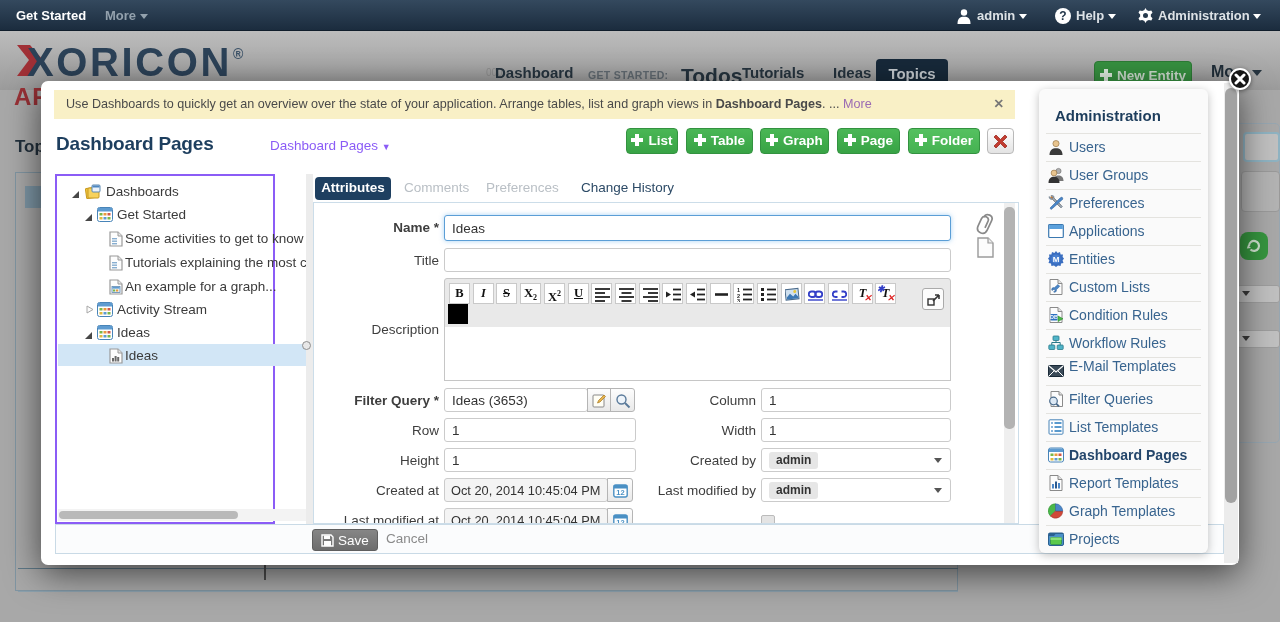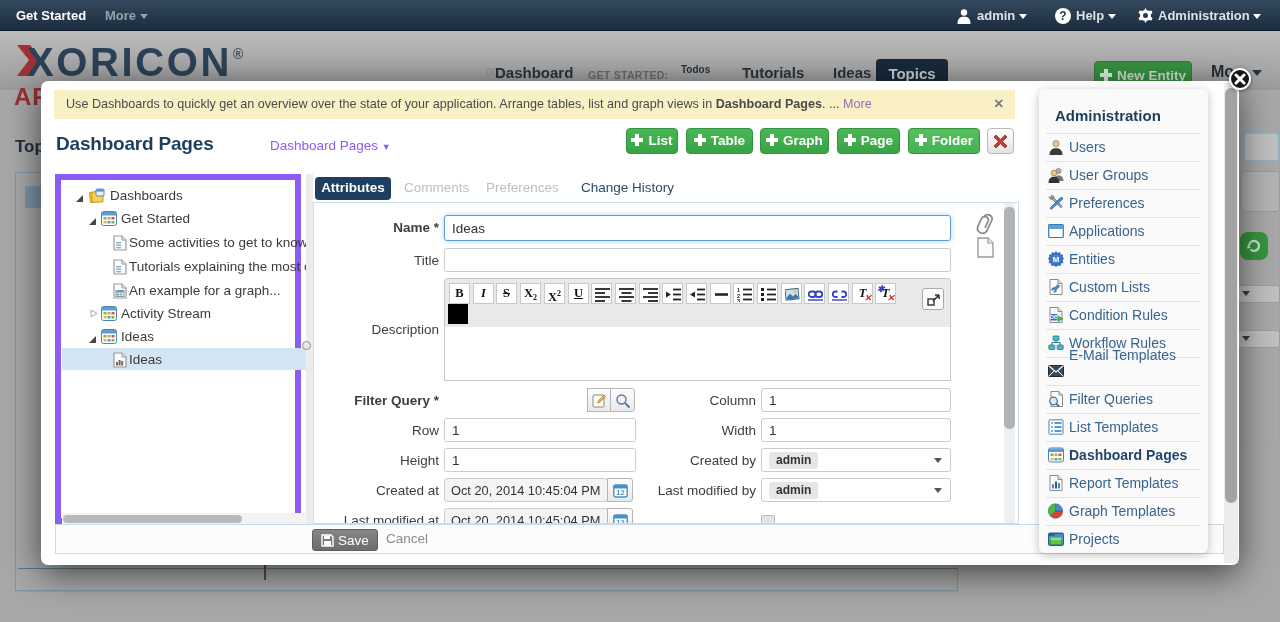--- a/index.html
+++ b/index.html
@@ -18,21 +18,21 @@
 
 
 #modal { position:absolute; left:41px; top:81px; width:1198px; height:484px; background:#fff; border-radius:7px; box-shadow:0 8px 35px rgba(0,0,0,0.62); z-index:100;text-decoration:underline; }
 #notice { position:absolute; left:13px; top:9px; width:961px; height:29px; background:#f9f0c6; font-size:12.6px; color:#4a4a4a; line-height:29px; padding-left:12px; }
 .greenbtn { position:absolute; top:47px; height:26px; background:linear-gradient(#4ab755,#38a345); border:1px solid #339240; border-radius:4px; color:#fff; font-size:13.5px; font-weight:bold; text-align:center; line-height:24px; }
 .plus { display:inline-block; position:relative; width:12px; height:12px; margin-right:5px; vertical-align:-1px; }
 .plus:before { content:""; position:absolute; left:4px; top:0; width:4px; height:12px; background:#fff; }
 .plus:after { content:""; position:absolute; left:0; top:4px; width:12px; height:4px; background:#fff; }
 
 
-#tree { position:absolute; left:14px; top:93px; width:246px; height:350px; border:6px solid #8b5cf6; background:#fff; }
+#tree { position:absolute; left:14px; top:93px; width:220px; height:350px; border:2px solid #8b5cf6; background:#fff; }
 .trow { position:absolute; height:22px; line-height:22px; font-size:13.5px; color:#3b3b3b; white-space:nowrap; }
 
 
 .inp { position:absolute; background:#fff; border:1px solid #cbcbcb; border-radius:3px; font-size:13.5px; color:#333; line-height:23px; padding-left:7px; font-family:"Liberation Sans",sans-serif; }
 .lbl { position:absolute; font-size:13.5px; color:#3e3e3e; text-align:right; height:25px; line-height:25px; }
 
 
 .tb { position:absolute; top:4px; width:21px; height:21px; background:#fff; border:1px solid #c9c9c9; text-align:center; font-size:12.5px; line-height:19px; color:#111; font-family:"Liberation Serif",serif; font-weight:bold; }
 .tb svg { position:absolute; left:3px; top:3px; }
 
@@ -58,21 +58,21 @@
           <path d="M1 0 L14 0 L27 15 L14 31 L1 31 L13 15 Z" fill="#a03036"></path>
         </svg>
   </div>
   <div class="abs" style="left:27px; top:9px; font-size:40px; font-weight:bold; color:#2c4258; letter-spacing:2.6px; font-stretch:condensed;">XORICON</div>
   <div class="abs" style="left:233px; top:15px; font-size:14px; color:#3c5268; font-weight:bold;">®</div>
   <div class="abs" style="left:14px; top:52px; font-size:24px; font-weight:bold; color:#993136; letter-spacing:1px;">AP</div>
   <div class="abs" style="left:486px; top:36px; font-size:10px; color:#8f8f8f;">000</div>
 
   <div class="abs" style="left:495px; top:33px; font-size:15px; font-weight:bold; color:#26343f;">Dashboard</div>
   <div class="abs" style="left:588px; top:38px; font-size:10.5px; font-weight:bold; color:#636c73; letter-spacing:0.3px;">GET STARTED:</div>
-  <div class="abs" style="left:681px; top:33px; font-size:10px; font-weight:bold; color:#26343f;">Todos</div>
+  <div class="abs" style="left:681px; top:33px; font-size:21px; font-weight:bold; color:#26343f;">Todos</div>
   <div class="abs" style="left:742px; top:33px; font-size:15px; font-weight:bold; color:#26343f;">Tutorials</div>
   <div class="abs" style="left:833px; top:33px; font-size:15px; font-weight:bold; color:#26343f;">Ideas</div>
   <div class="abs" style="left:876px; top:28px; width:72px; height:31px; background:#17293a; border-radius:4px; color:#c9cfd4; font-size:15px; font-weight:bold; text-align:center; line-height:30px;">Topics</div>
   <div class="abs" style="left:1094px; top:30px; width:98px; height:30px; background:#379241; border:1px solid #2d7c36; border-radius:4px; color:#cfdfd0; font-size:13.5px; font-weight:bold; text-align:center; line-height:28px;"><span class="plus" style="opacity:0.85;"></span>New Entity</div>
   <div class="abs" style="left:1211px; top:32px; font-size:16px; font-weight:bold; color:#202e39;">Mo</div>
   <div class="abs" style="left:1252px; top:39px; width:0; height:0; border-left:5px solid transparent; border-right:5px solid transparent; border-top:6px solid #26343f;"></div>
 
   <div class="abs" style="left:15px; top:106px; font-size:17px; font-weight:bold; color:#22303c;">Top</div>
   <div class="abs" style="left:15px; top:141px; width:943px; height:419px; border:1px solid #8095a2;"></div>
   <div class="abs" style="left:25px; top:155px; width:16px; height:22px; background:#7e97a6;"></div>
@@ -354,20 +354,21 @@
             <svg class="abs" style="left:4px; top:4px;" width="14" height="14" viewBox="0 0 14 14">
               <rect x="1" y="6" width="6" height="6" fill="none" stroke="#333" stroke-width="1.4"></rect>
               <path d="M6 8 L12 2 M12 2 L12 6 M12 2 L8 2" stroke="#333" stroke-width="1.6" fill="none"></path>
             </svg>
           </div>
     </div>
     <div class="abs" style="left:134px; top:101px; width:20px; height:20px; background:#000;"></div>
     <div class="abs" style="left:130px; top:124px; width:507px; height:54px; background:#fff; border:1px solid #c6c6c6; border-top:none;"></div>
 
     <div class="lbl" style="left:0; top:185px; width:125px; font-weight:bold;">Filter Query *</div>
+    <div class="inp" style="left:130px; top:185px; width:144px; height:24px;">Ideas (3653)</div>
     <div class="abs" style="left:273px; top:185px; width:24px; height:24px; background:linear-gradient(#fdfdfd,#e9e9e9); border:1px solid #b5b5b5;">
       <svg class="abs" style="left:4px; top:4px;" width="15" height="15" viewBox="0 0 15 15">
             <rect x="1" y="2" width="11" height="12" rx="1" fill="#fffef5" stroke="#8a8a8a"></rect>
             <path d="M13.5 2 L8 7.5 L7 10 L9.5 9 L15 3.5 Z" fill="#e8b44c" stroke="#a87820" stroke-width="0.7" transform="translate(-1.5,0)"></path>
           </svg>
     </div>
     <div class="abs" style="left:296px; top:185px; width:25px; height:24px; background:linear-gradient(#fdfdfd,#e9e9e9); border:1px solid #b5b5b5; border-radius:0 3px 3px 0;">
       <svg class="abs" style="left:4px; top:4px;" width="16" height="16" viewBox="0 0 16 16">
             <circle cx="6.5" cy="6.5" r="4.5" fill="#eef4fa" stroke="#5a7a9a" stroke-width="1.4"></circle>
             <path d="M10 10 L14.5 14.5" stroke="#5a7a9a" stroke-width="2"></path>
@@ -489,21 +490,21 @@
       </svg>
   <div class="asep" style="top:240px;"></div>
   <div class="aitem" style="top:240px;">Workflow Rules</div>
   <svg class="aicon" style="top:246px;" viewBox="0 0 16 16">
         <rect x="5" y="1" width="6" height="4.5" rx="0.8" fill="#50b4c8" stroke="#2a7a8a" stroke-width="0.8"></rect>
         <rect x="0.8" y="10" width="6" height="4.5" rx="0.8" fill="#50b4c8" stroke="#2a7a8a" stroke-width="0.8"></rect>
         <rect x="9.2" y="10" width="6" height="4.5" rx="0.8" fill="#50b4c8" stroke="#2a7a8a" stroke-width="0.8"></rect>
         <path d="M8 5.5 L8 7.5 M3.8 10 L3.8 7.5 L12.2 7.5 L12.2 10" fill="none" stroke="#2a7a8a" stroke-width="1"></path>
       </svg>
   <div class="asep" style="top:268px;"></div>
-  <div class="aitem" style="top:252px;">E-Mail Templates</div>
+  <div class="aitem" style="top:263px;">E-Mail Templates</div>
   <svg class="aicon" style="top:274px;" viewBox="0 0 16 16">
         <rect x="0.5" y="2.5" width="15" height="11" rx="1" fill="#3a4a58" stroke="#1a2a38"></rect>
         <path d="M1 3 L8 9 L15 3" fill="none" stroke="#fff" stroke-width="1.2"></path>
         <path d="M1 13 L6 8 M15 13 L10 8" fill="none" stroke="#fff" stroke-width="1"></path>
       </svg>
   <div class="asep" style="top:296px;"></div>
   <div class="aitem" style="top:296px;">Filter Queries</div>
   <svg class="aicon" style="top:302px;" viewBox="0 0 16 16">
         <path d="M3 0.5 L11 0.5 L14.5 4 L14.5 15.5 L3 15.5 Z" fill="#fcfcfc" stroke="#8a8a8a"></path>
         <path d="M11 0.5 L11 4 L14.5 4" fill="#e0e0e0" stroke="#8a8a8a"></path>

